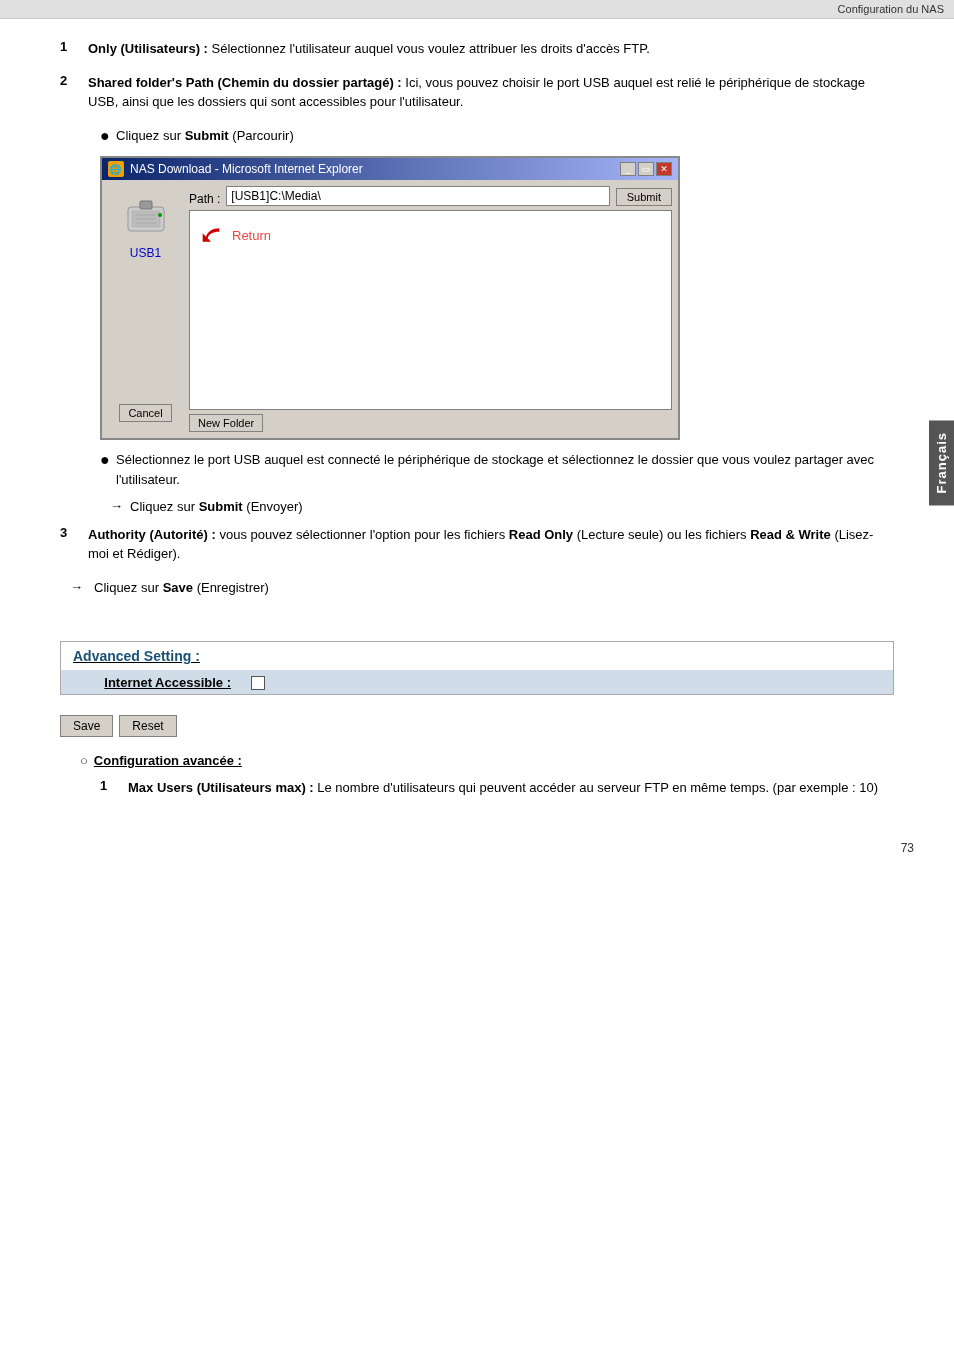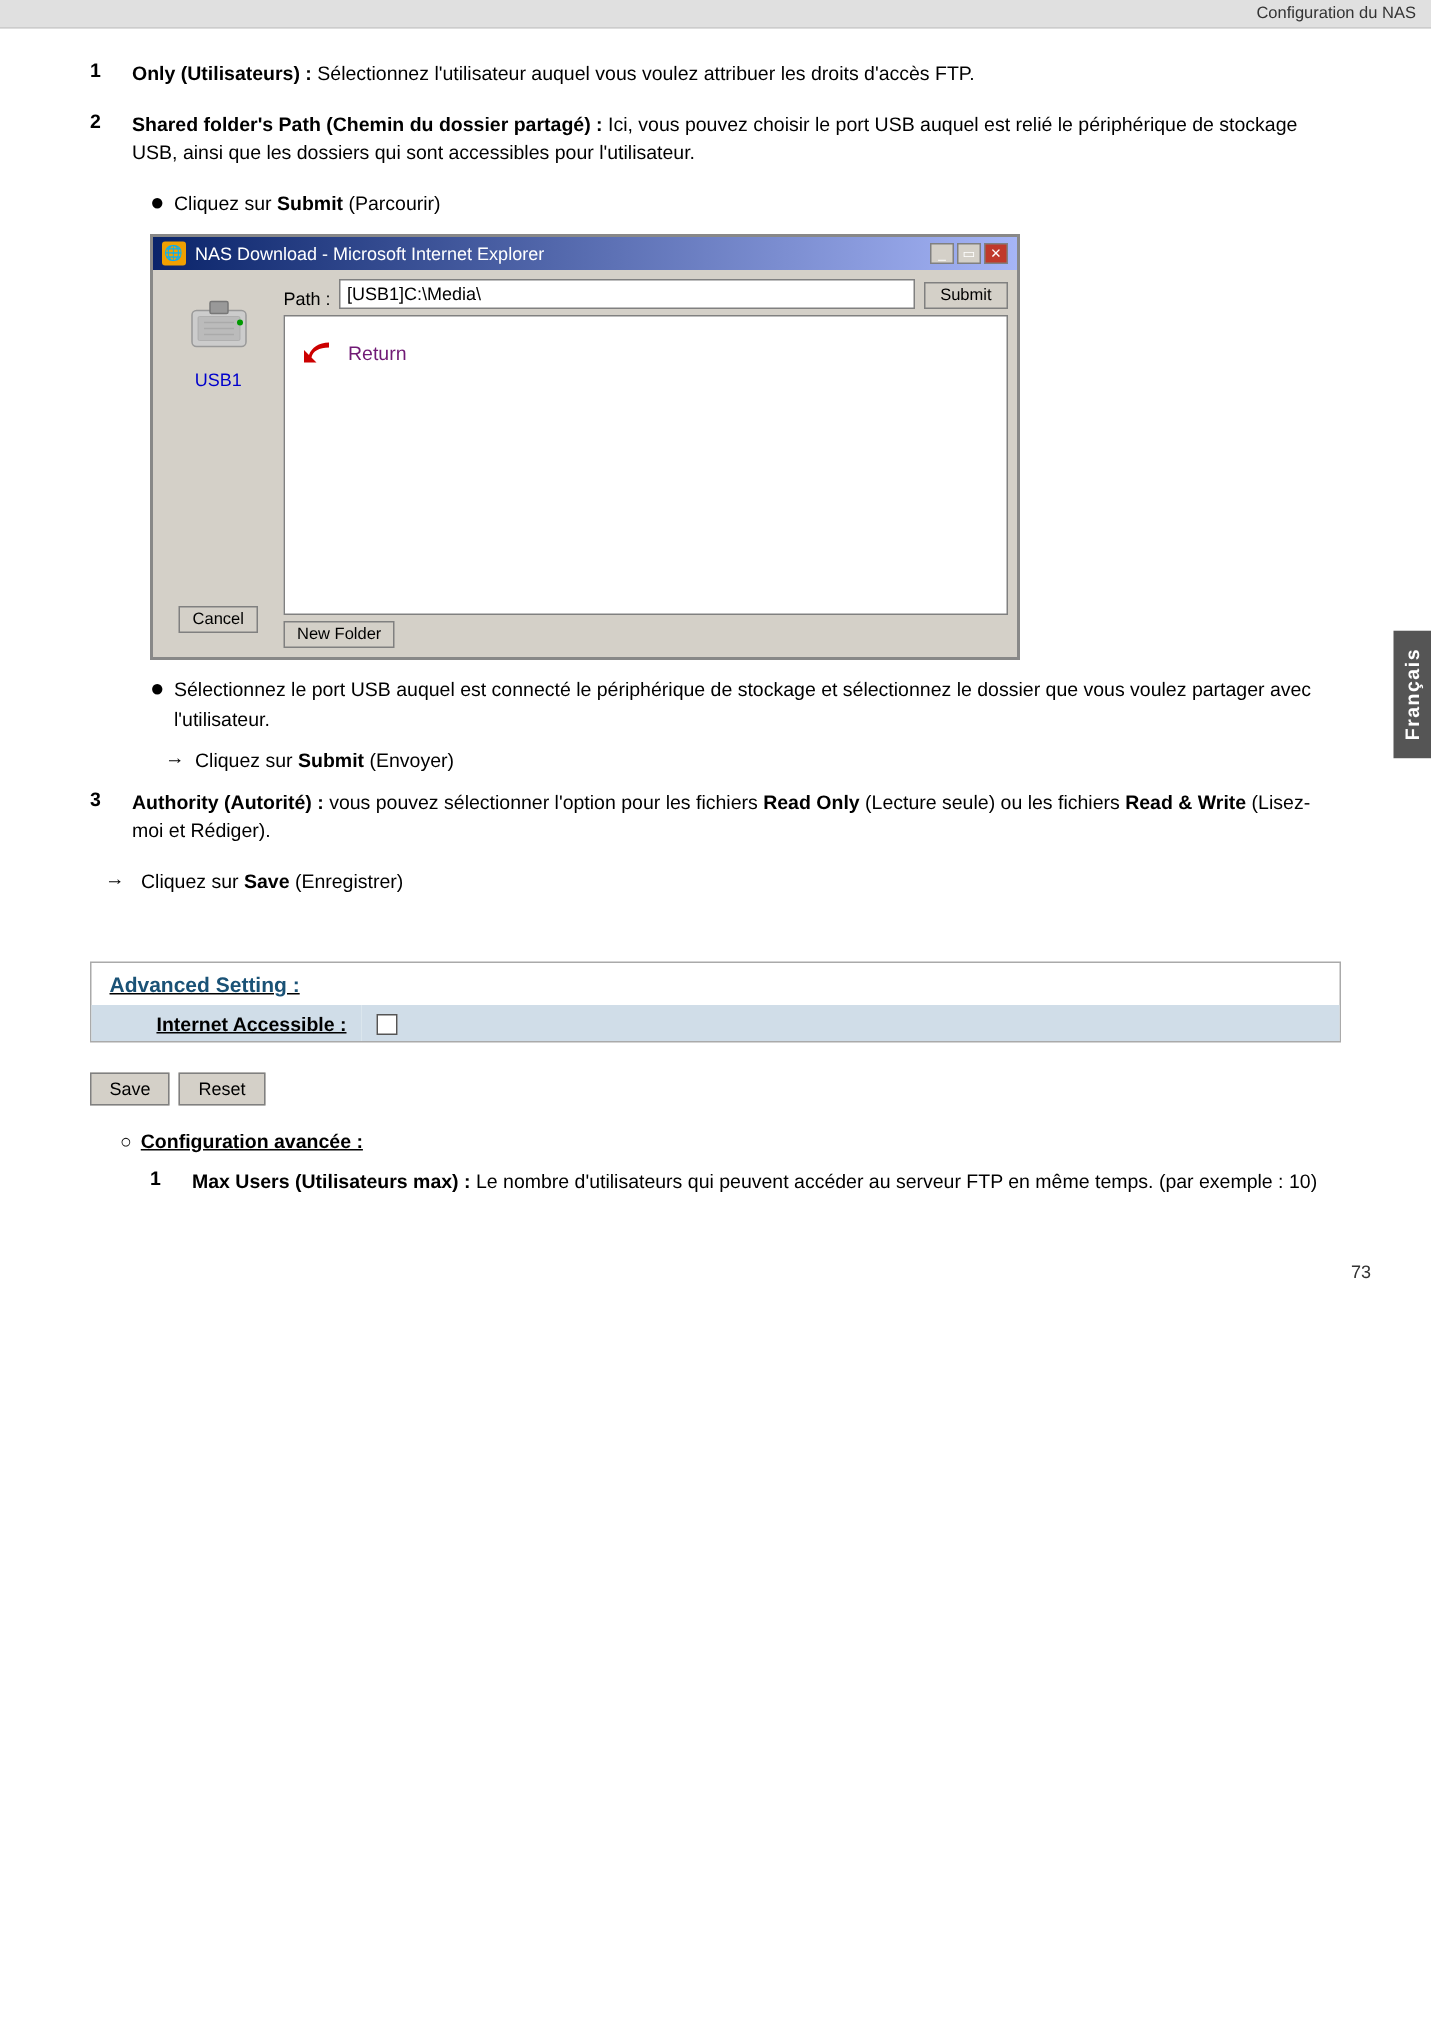--- a/index.html
+++ b/index.html
@@ -452,21 +452,21 @@
 
         <div class="dialog-file-area">
           <div class="new-folder-row">
             
           </div>
 
           <div class="return-item">
             <svg class="return-icon" viewBox="0 0 36 28" width="36" height="28">
               <path d="M 28 6 C 20 6 14 10 12 16 L 8 12 L 8 22 L 18 22 L 14 18 C 15 13 20 10 28 10 Z" fill="#cc0000"></path>
             </svg>
-            <span style="color:#701a75;font-size:13px;">Return</span>
+            <span style="color:#ef4444;font-size:13px;">Return</span>
           </div>
 
           <div style="flex:1;"></div>
         </div>
 
         <div style="display:flex;justify-content:flex-start;">
           <button class="new-folder-btn">New Folder</button>
         </div>
       </div>
     </div>

